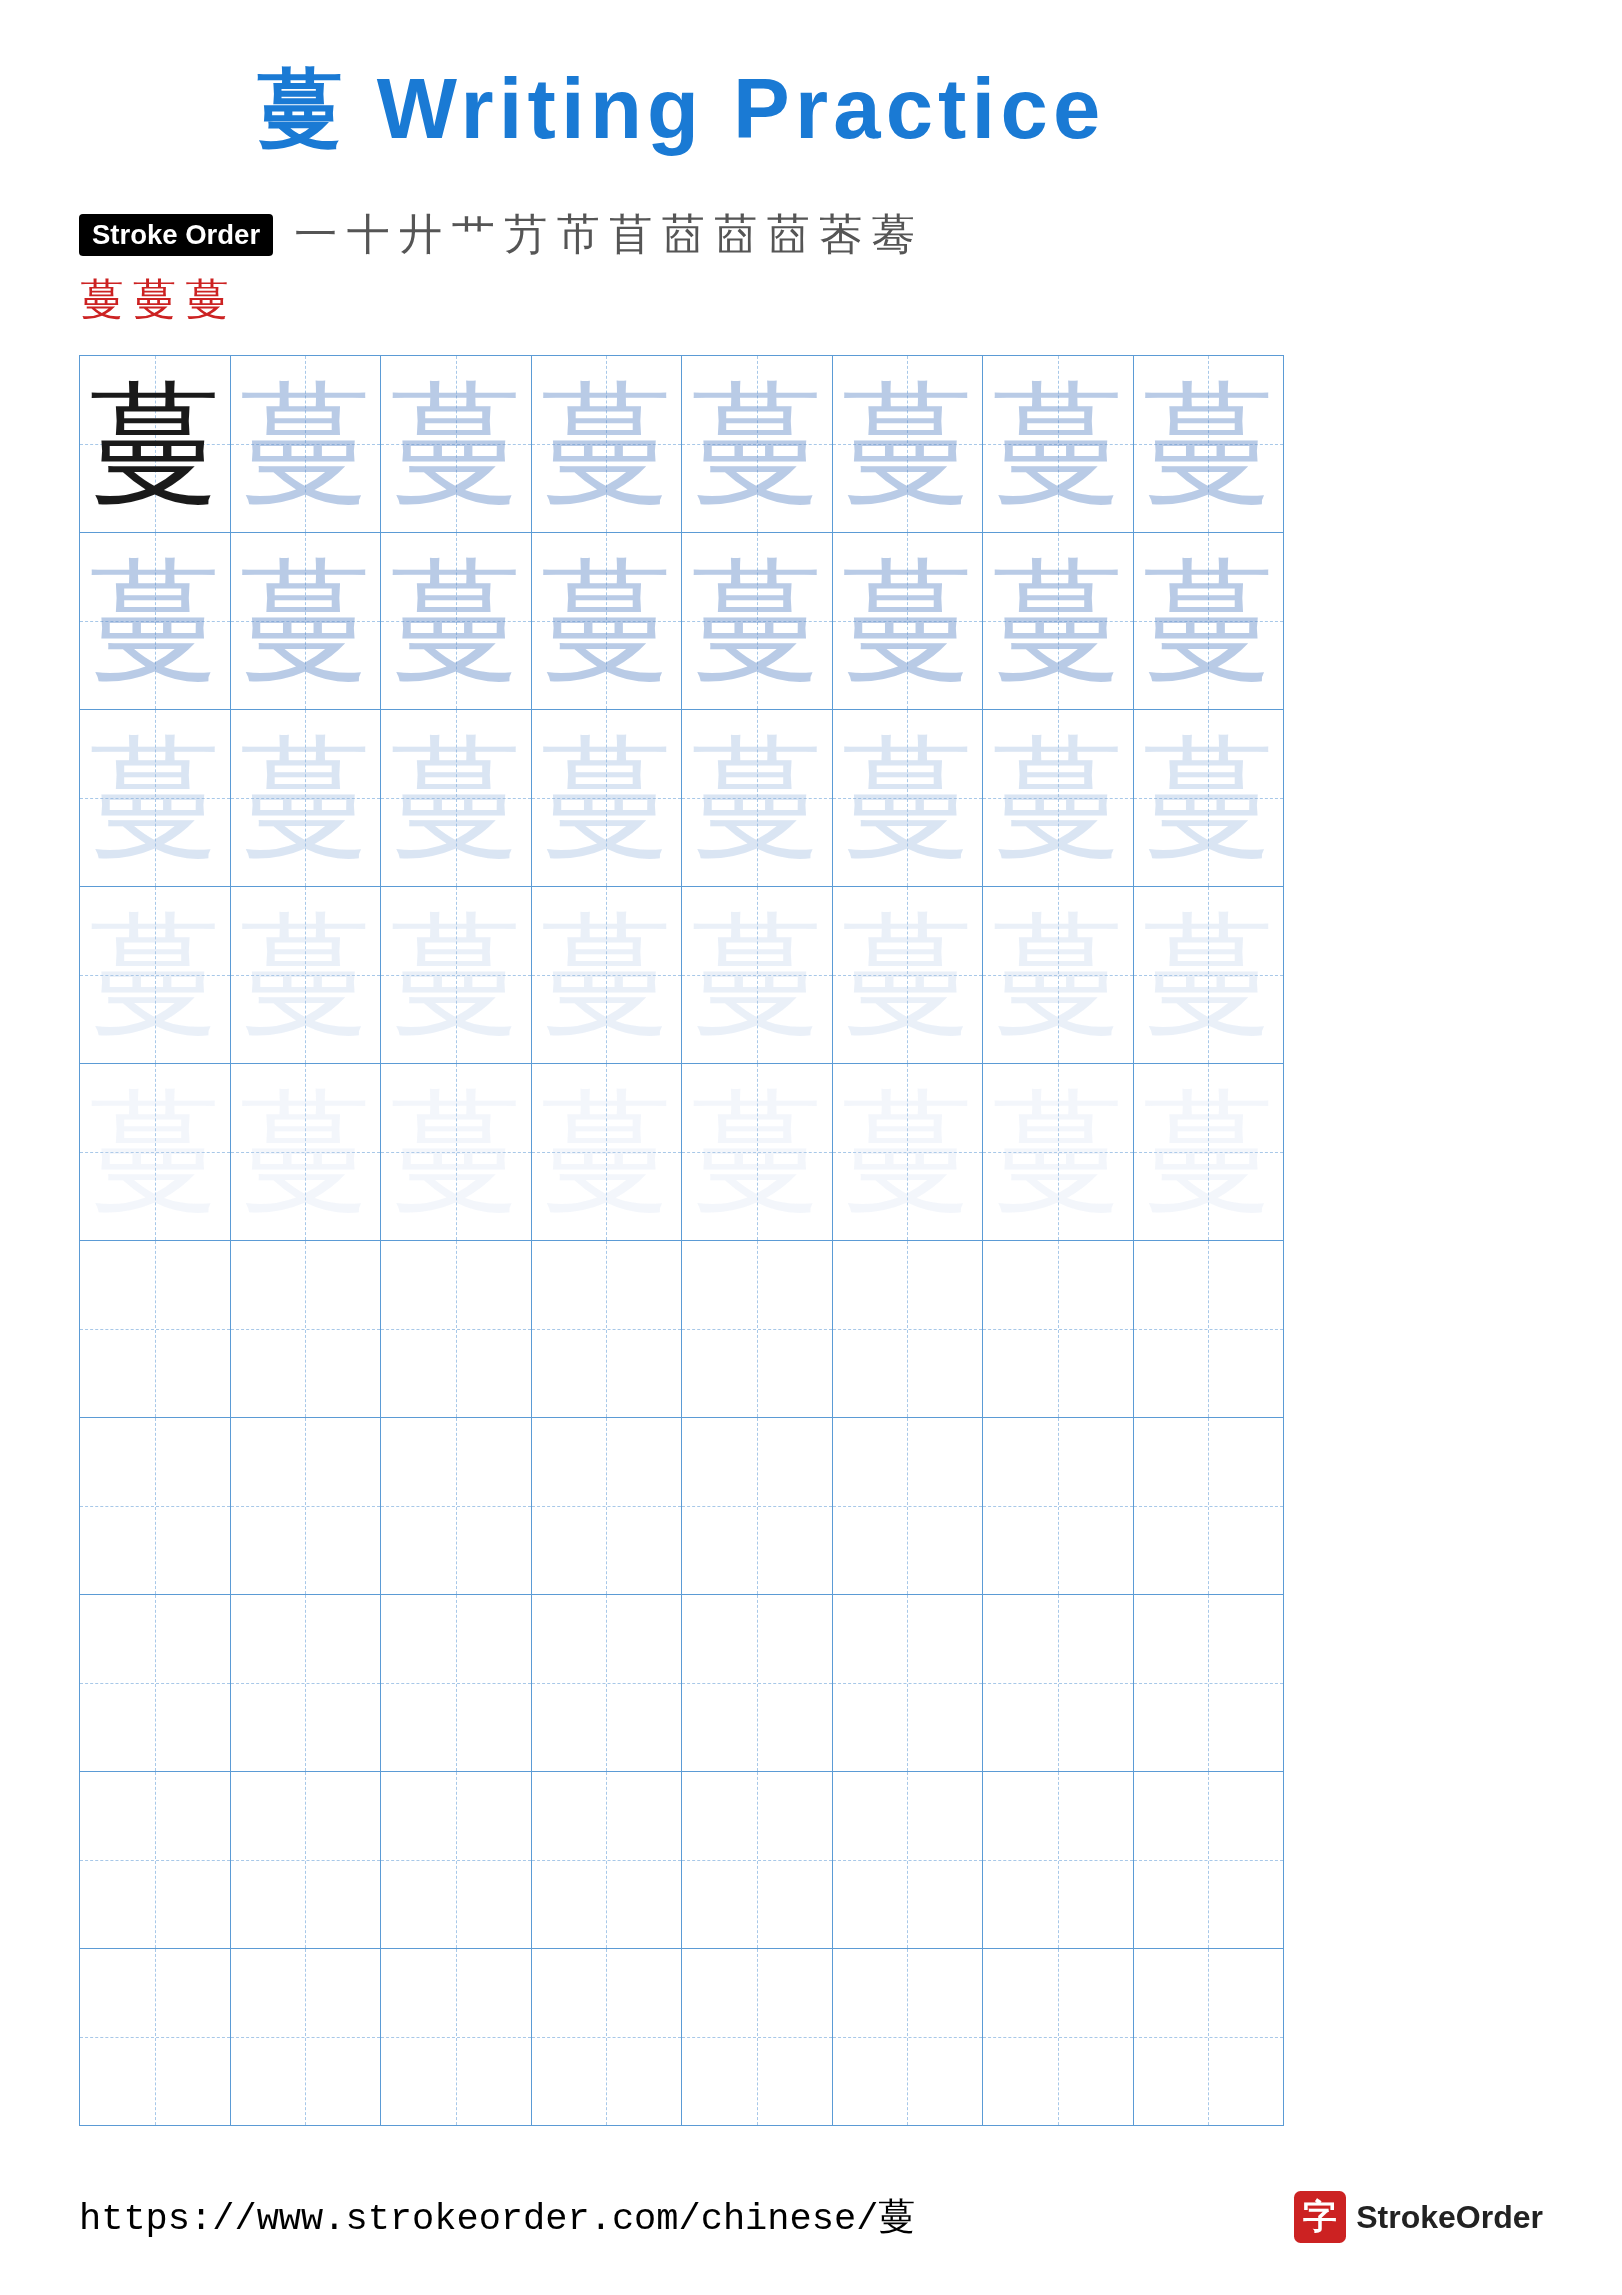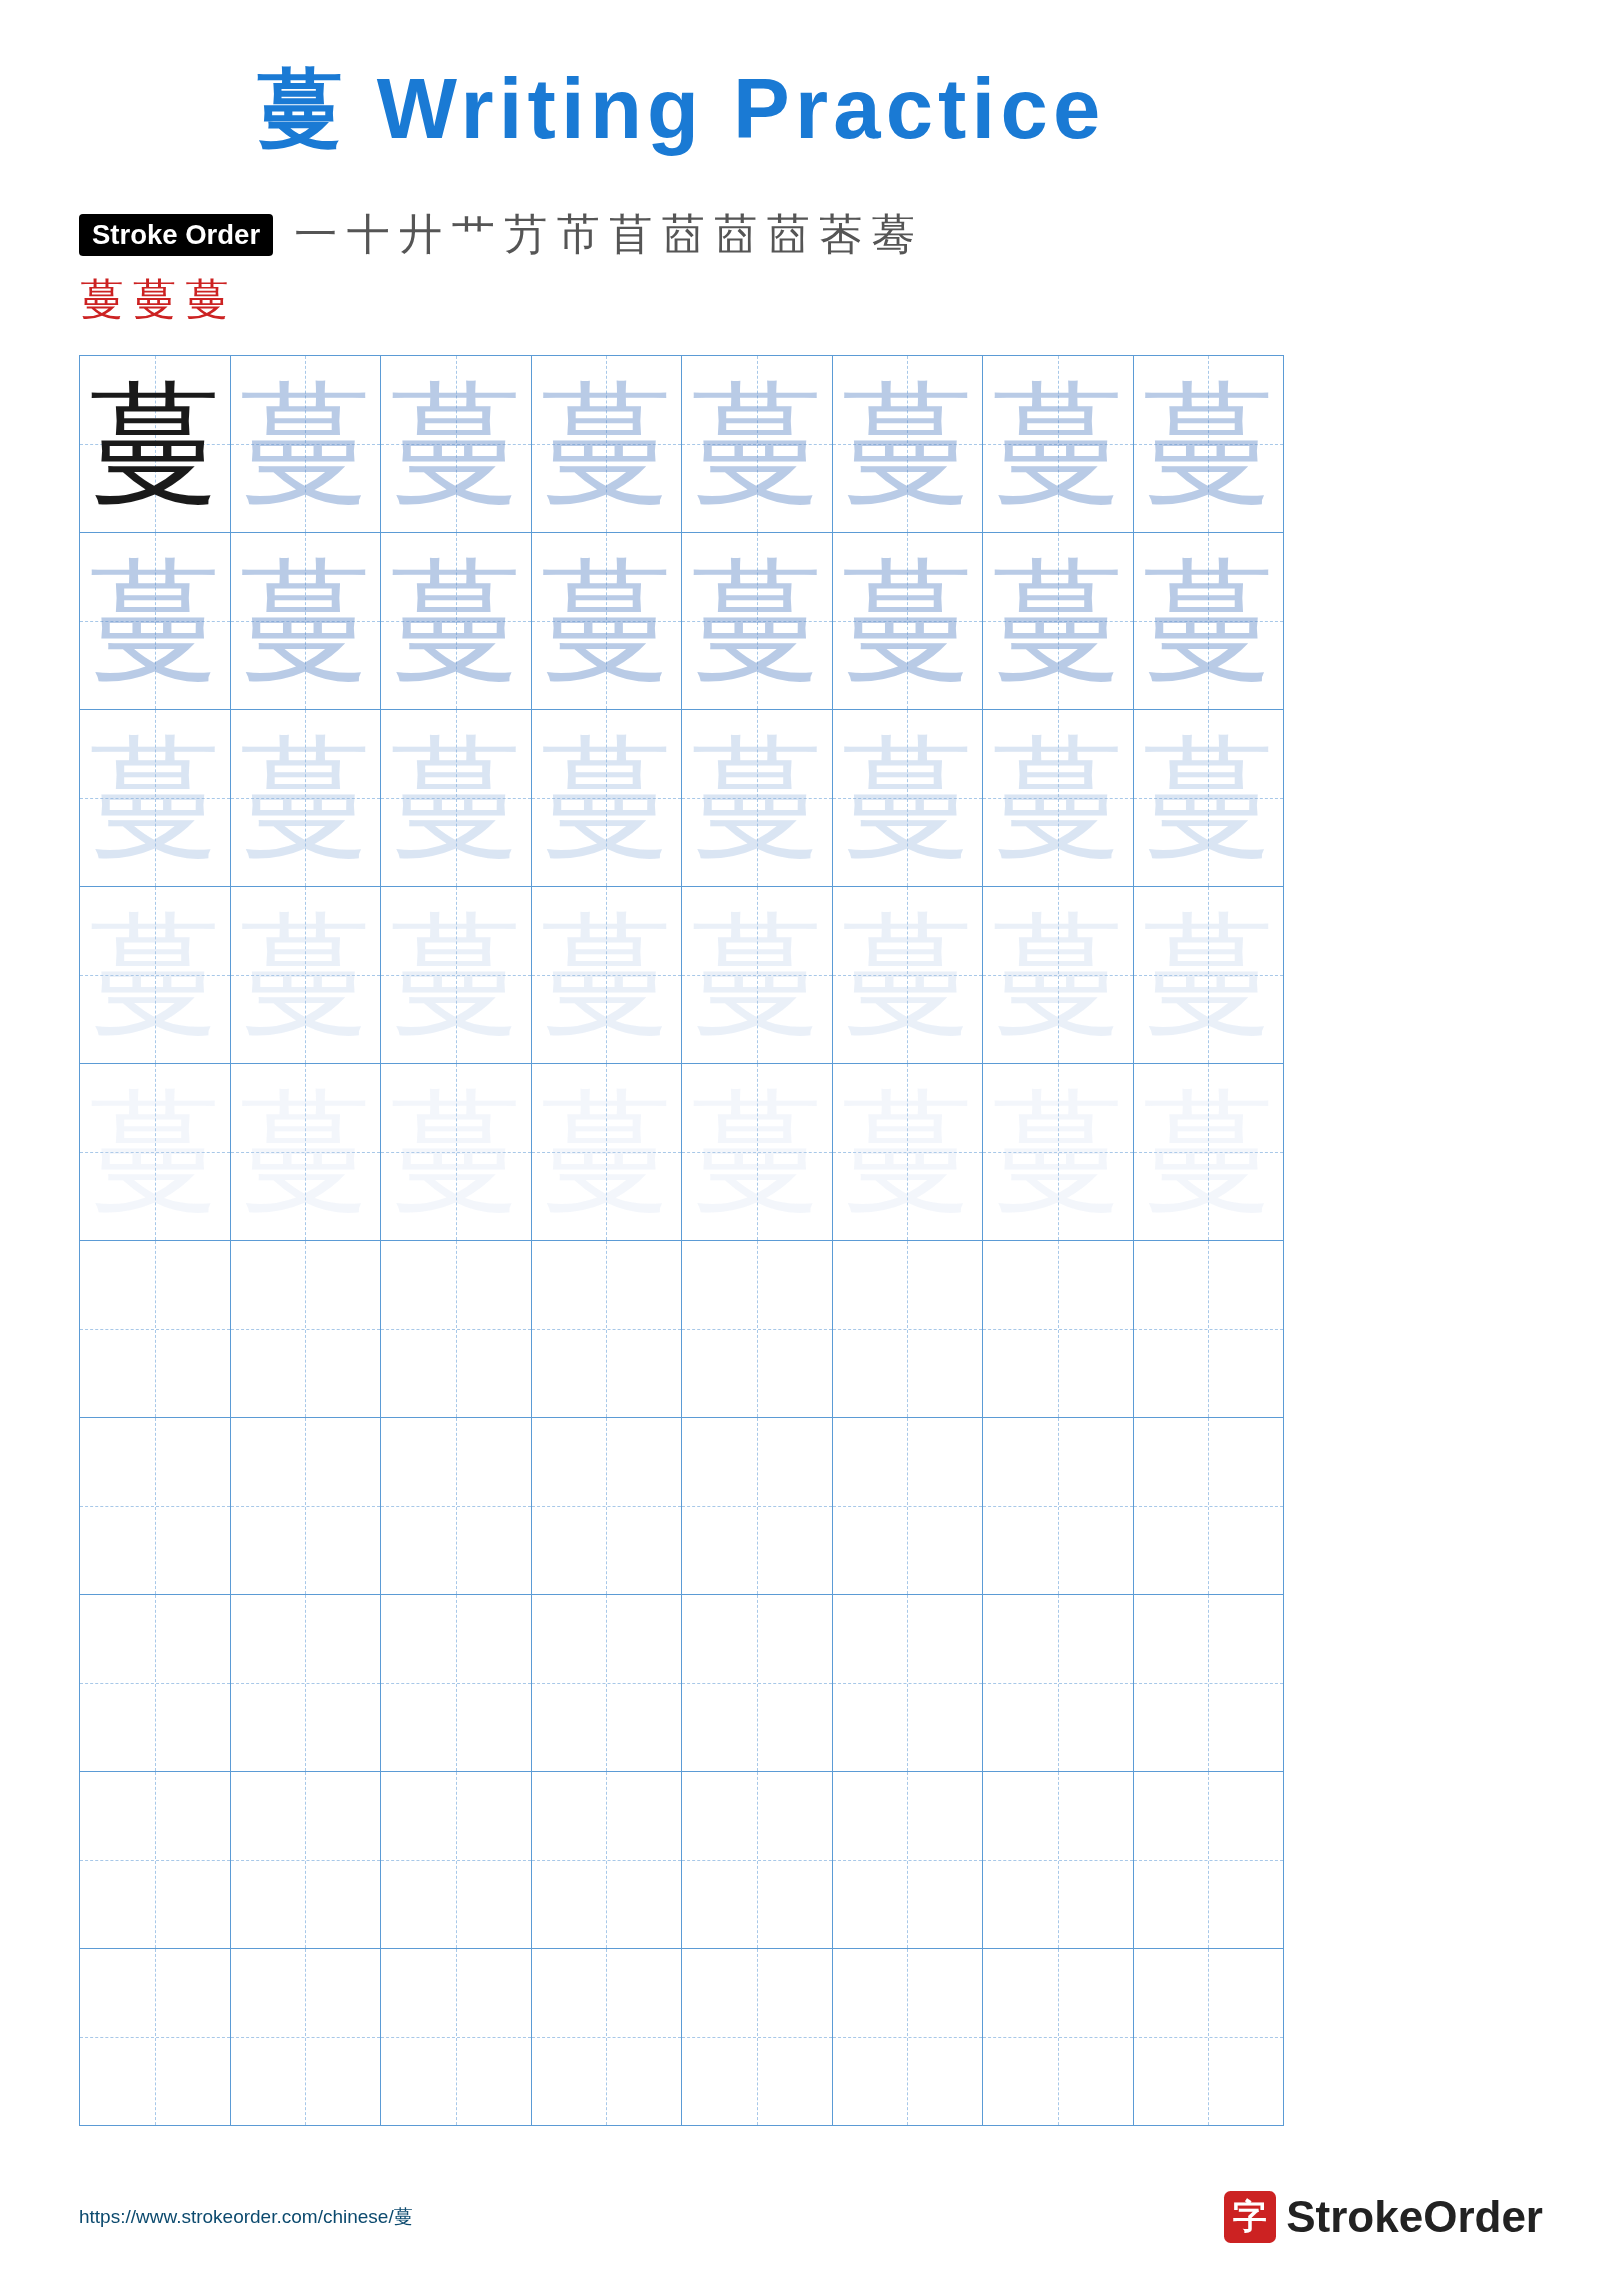--- a/index.html
+++ b/index.html
@@ -172,23 +172,23 @@
       position: absolute;
       bottom: 52px;
       left: 79px;
       right: 79px;
       display: flex;
       align-items: center;
       justify-content: space-between;
     }
 
     .footer-url {
-      color: #0c4a6e;
-      font-family: Liberation Sans, sans-serif;
-      font-size: 19px;
+      color: #000000;
+      font-family: Liberation Mono, monospace;
+      font-size: 37px;
     }
 
     .footer-logo {
       display: flex;
       align-items: center;
       gap: 10.5px;
     }
 
     .footer-logo-icon {
       width: 52px;
@@ -197,21 +197,21 @@
       border-radius: 6.5px;
       display: flex;
       align-items: center;
       justify-content: center;
       color: white;
       font-size: 34px;
       font-weight: bold;
     }
 
     .footer-logo-text {
-      font-size: 44px;
+      font-size: 32px;
       font-weight: bold;
       color: #222;
       font-family: Arial, sans-serif;
     }
   </style>
 </head>
 <body>
 
 <div class="page">
 

